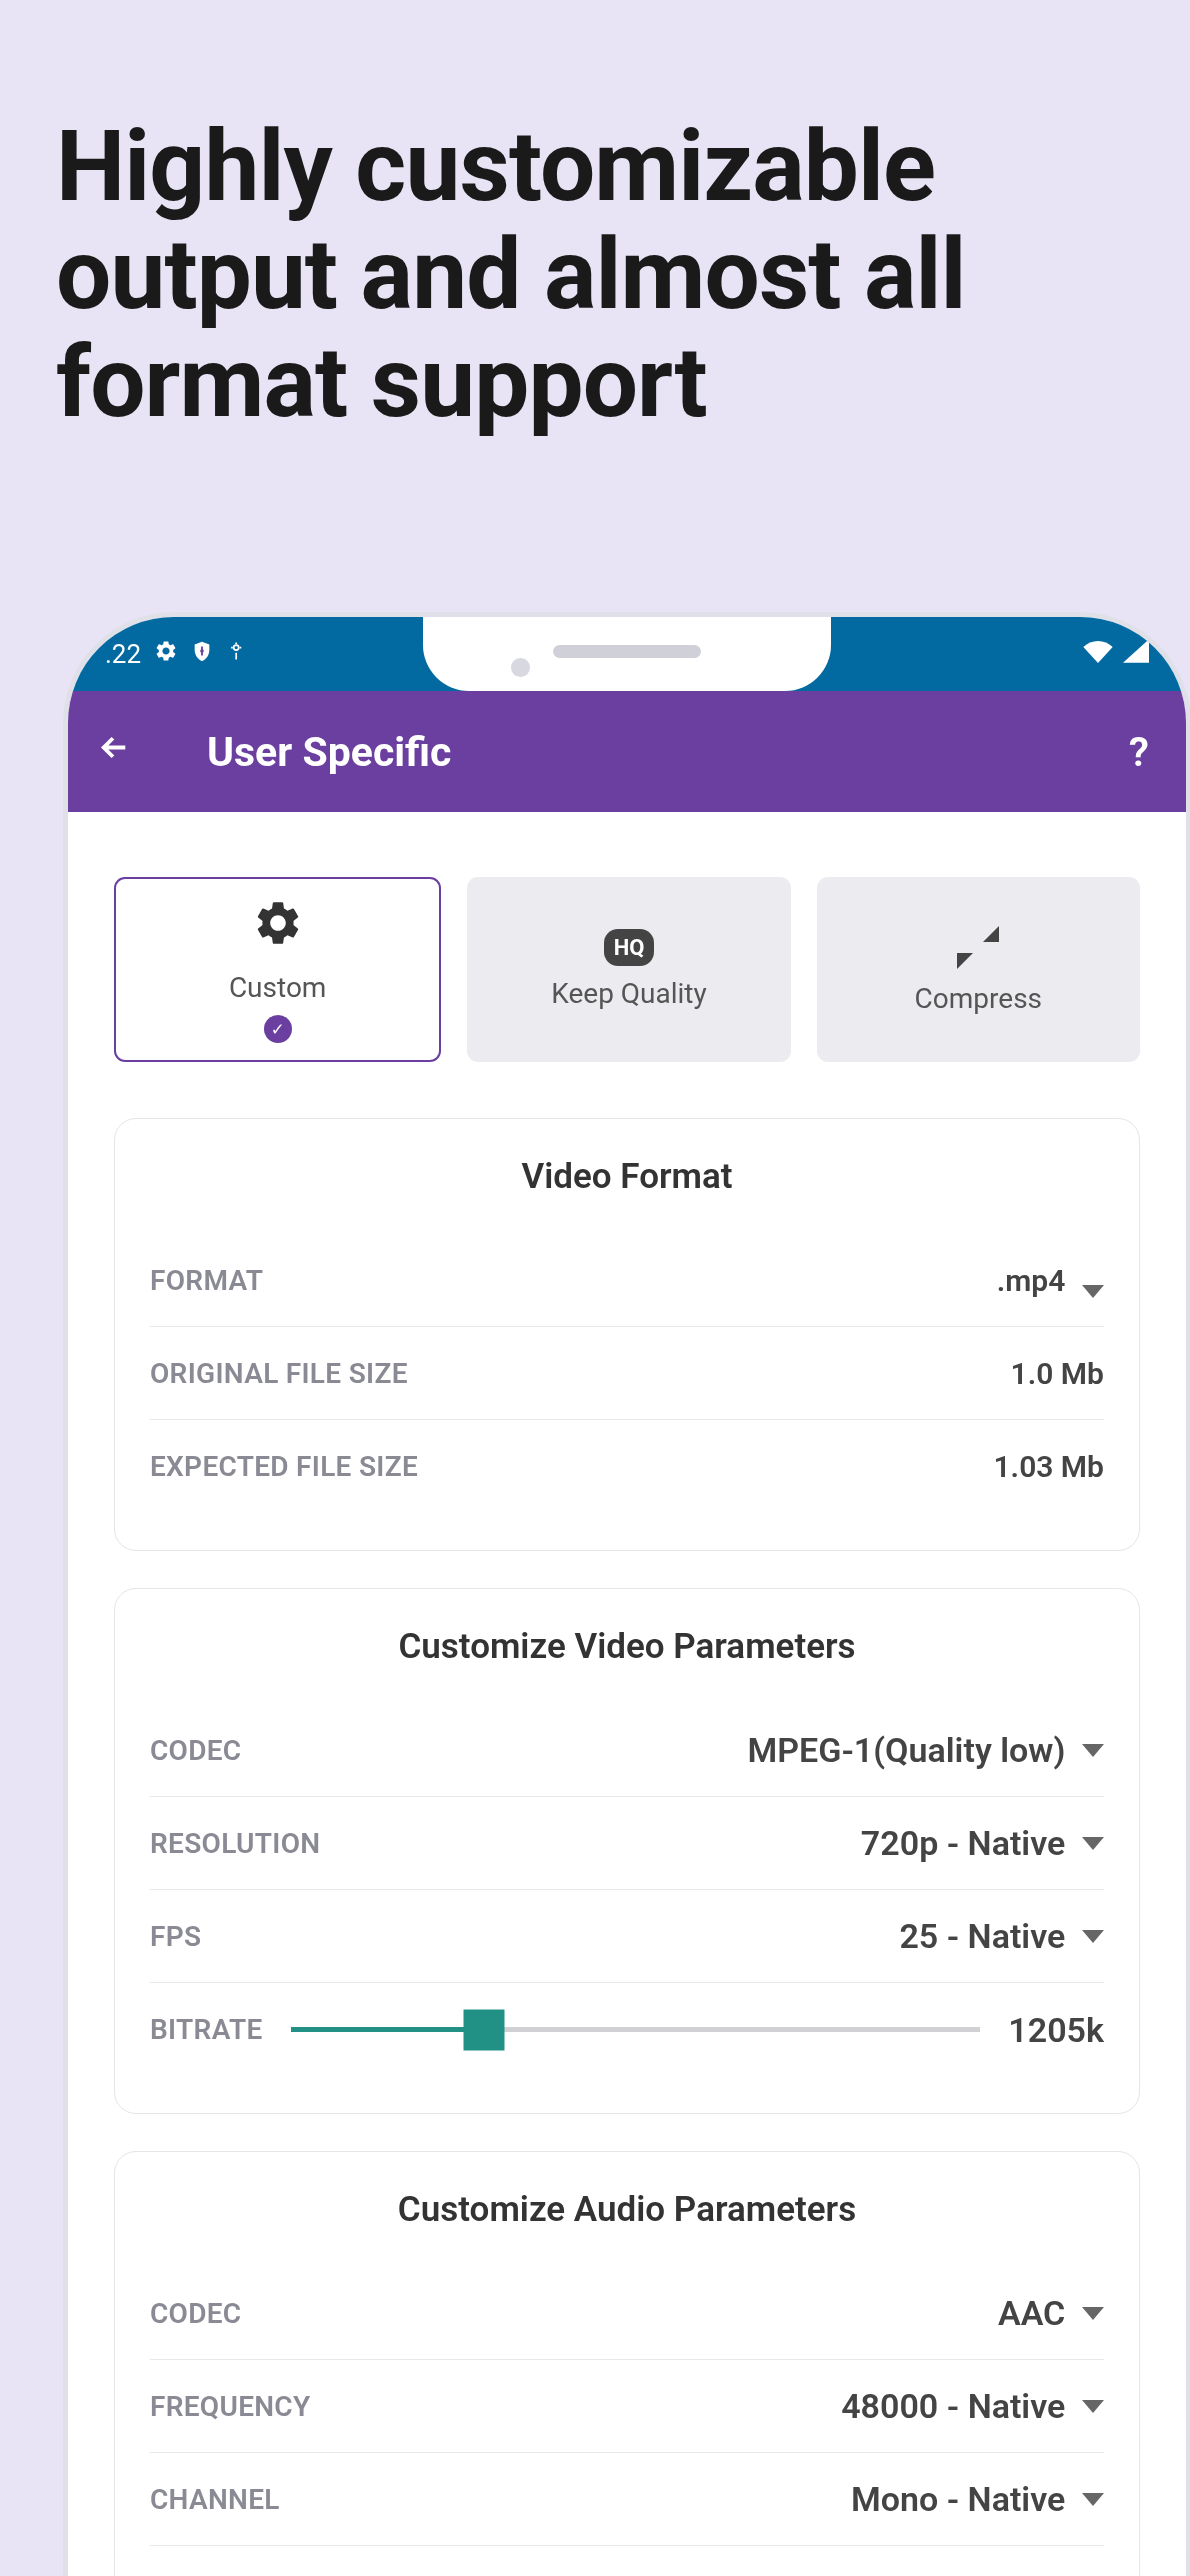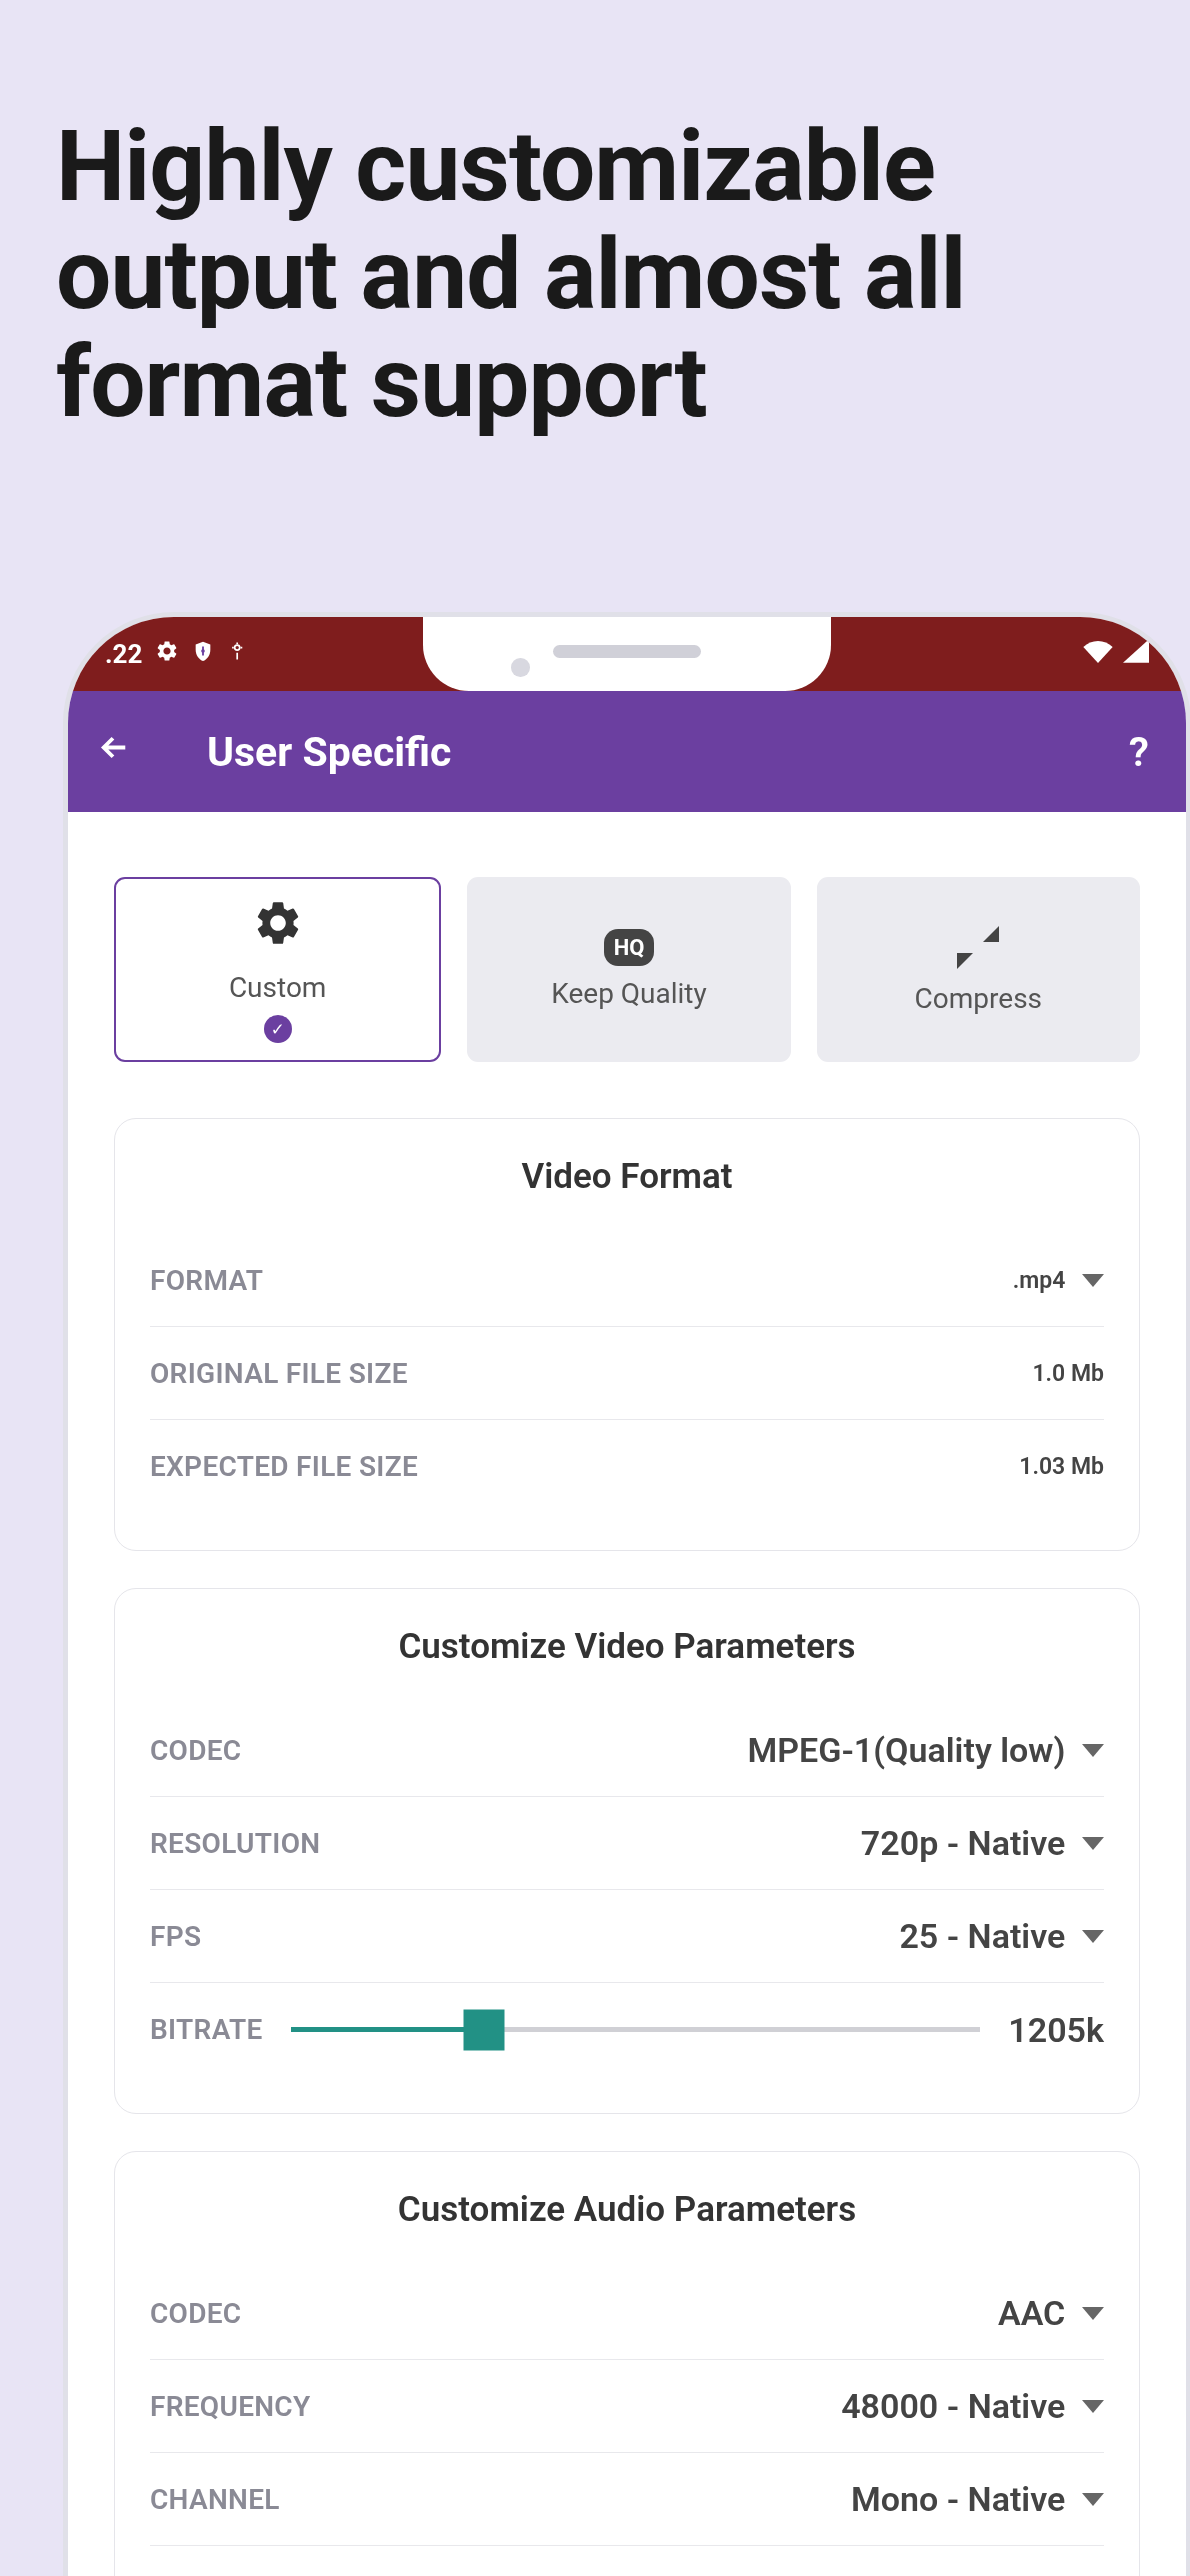--- a/index.html
+++ b/index.html
@@ -56,28 +56,27 @@
   position: absolute;
   top: 41px;
   left: 88px;
   width: 18.5px;
   height: 18.5px;
   background: #d8d8e0;
   border-radius: 50%;
 }
 .status-bar {
   height: 74px;
-  background: #7f1d1d;
+  background: #0369a1;
   display: flex;
   align-items: center;
   justify-content: space-between;
   padding: 8px 37px;
   color: #fff;
   font-size: 26px;
-  font-weight: bold;
 }
 .status-left { display: flex; align-items: center; gap: 13px; }
 .status-right { display: flex; align-items: center; gap: 9.3px; }
 .app-bar {
   height: 121px;
   background: #6b3fa0;
   display: flex;
   align-items: center;
   padding: 0 28px;
   position: relative;
@@ -165,21 +164,21 @@
   letter-spacing: 0.3px;
 }
 .row-value {
   font-size: 34px;
   font-weight: 600;
   color: #444;
   display: flex;
   align-items: center;
   gap: 16.7px;
 }
-.row-value.large { font-size: 23px; }
+.row-value.large { font-size: 30px; align-items: flex-end; }
 .dropdown-arrow {
   width: 0; height: 0;
   border-left: 11px solid transparent;
   border-right: 11px solid transparent;
   border-top: 13px solid #666;
 }
 .slider-row {
   display: flex;
   align-items: center;
   height: 93px;

